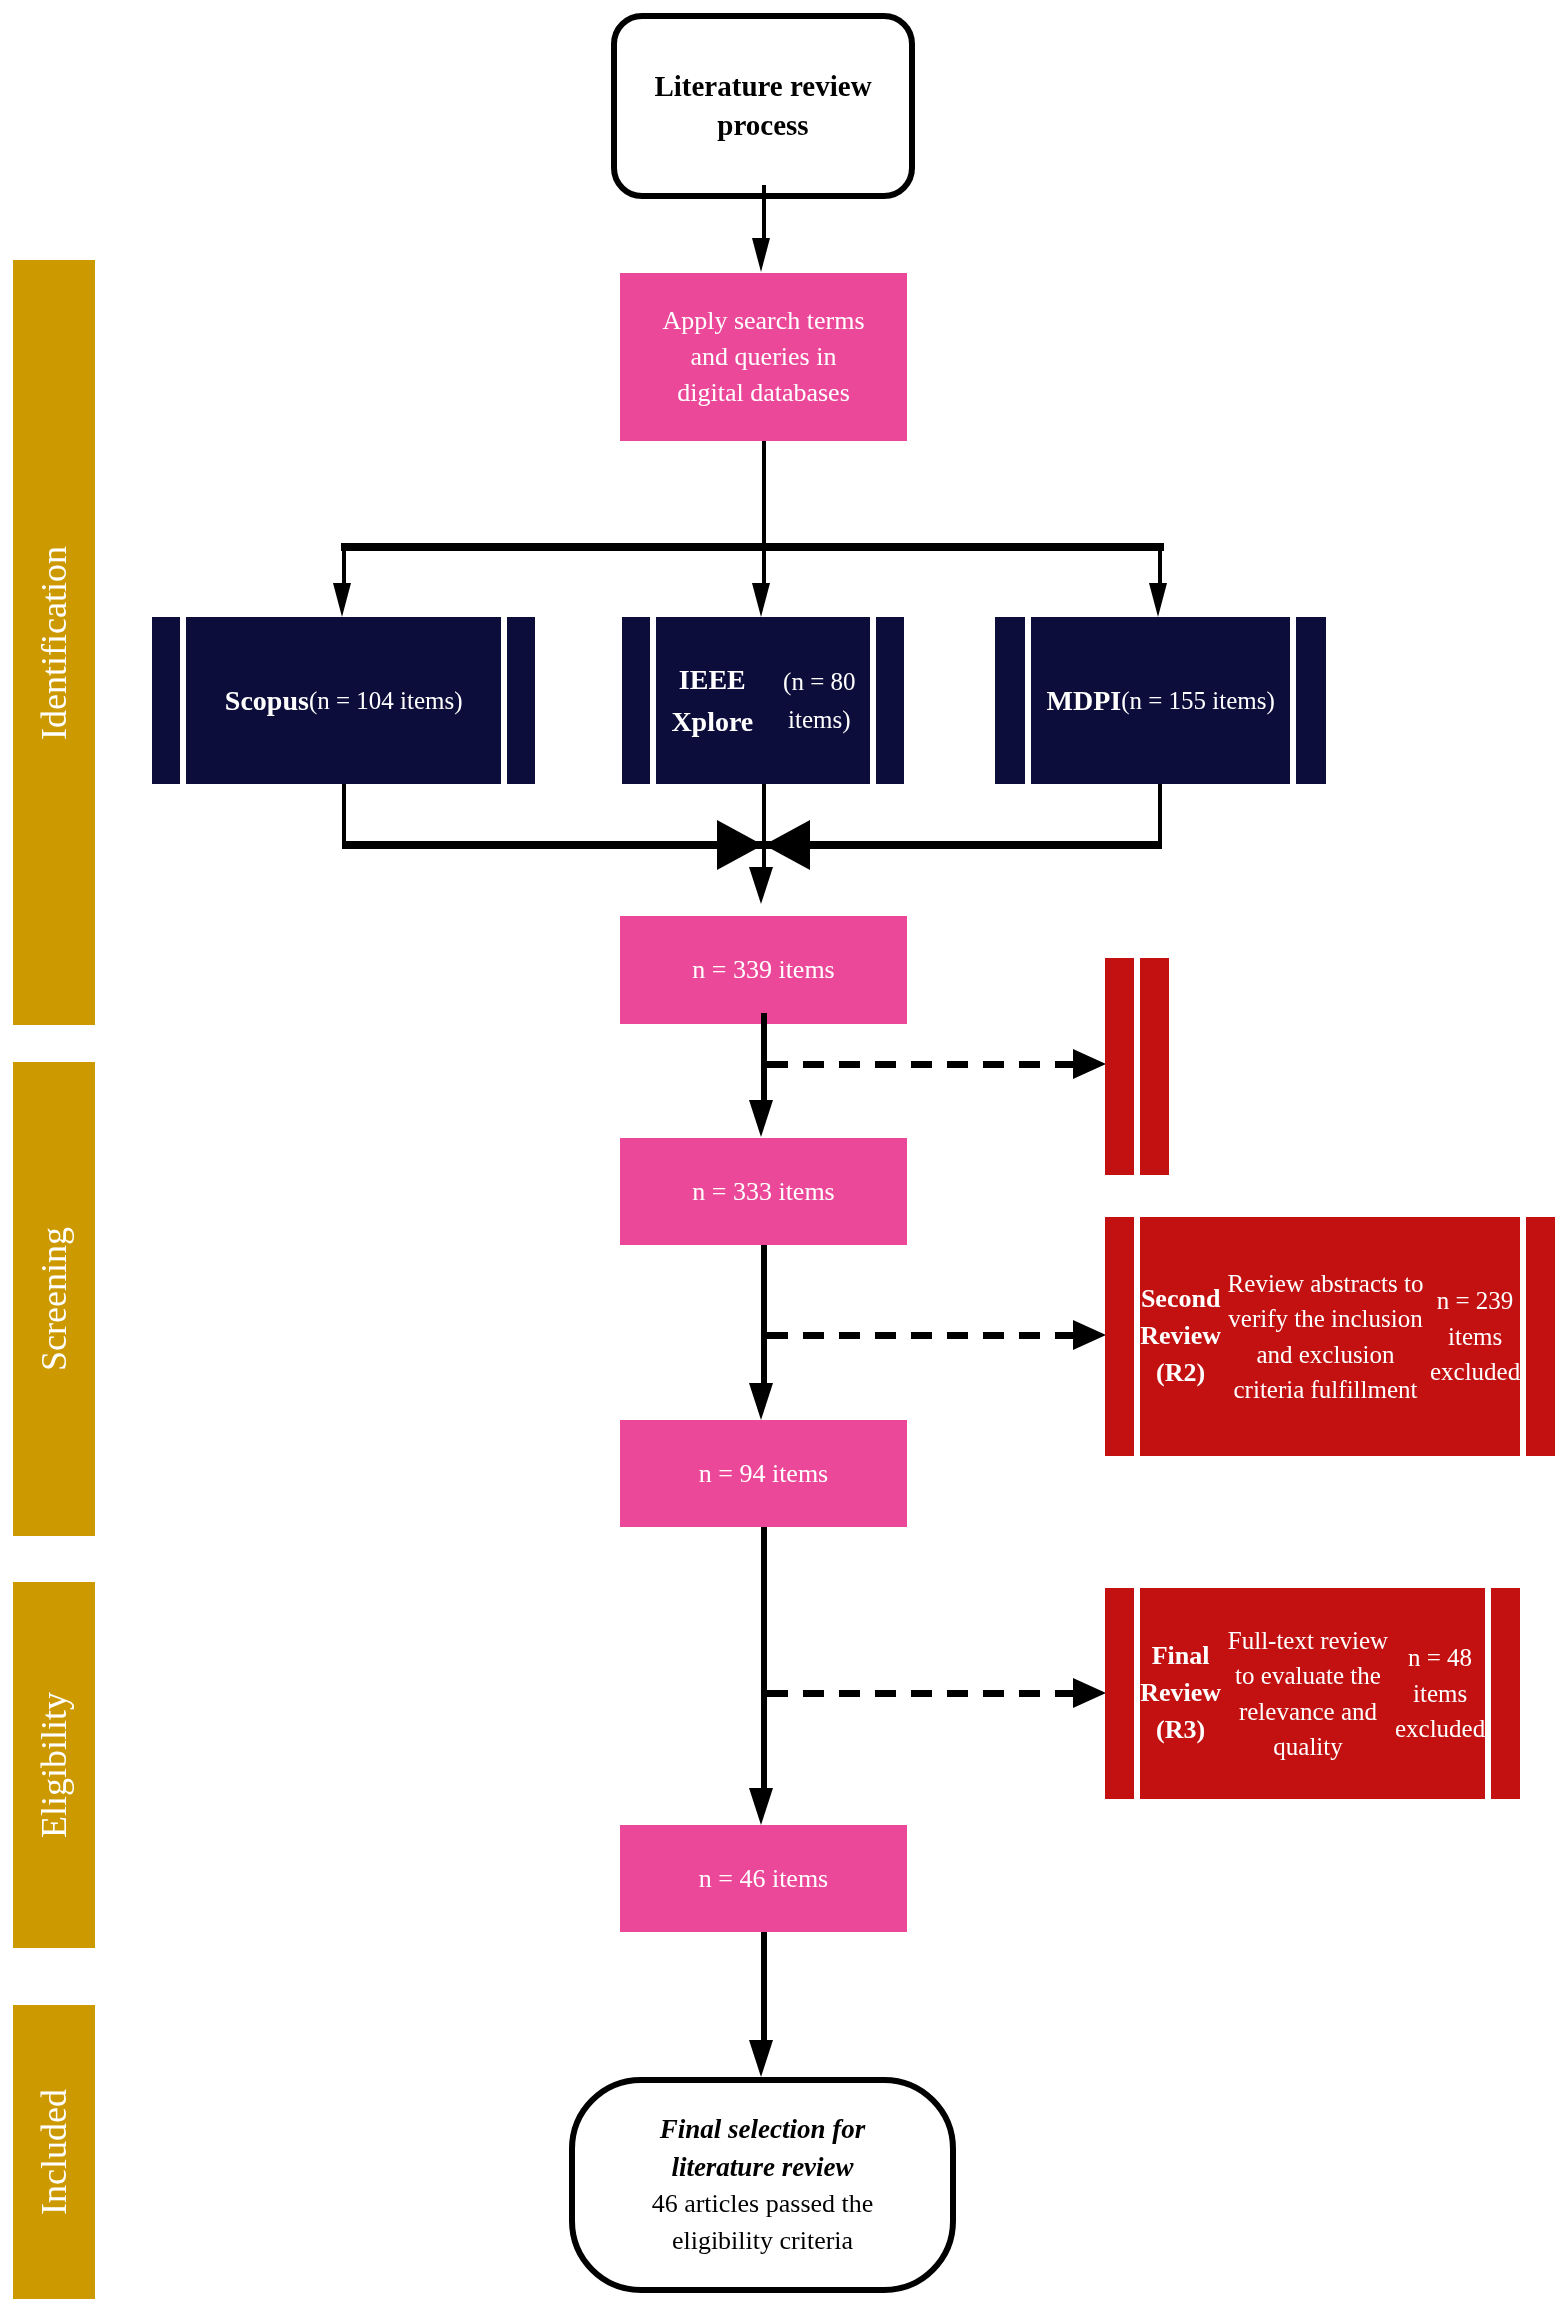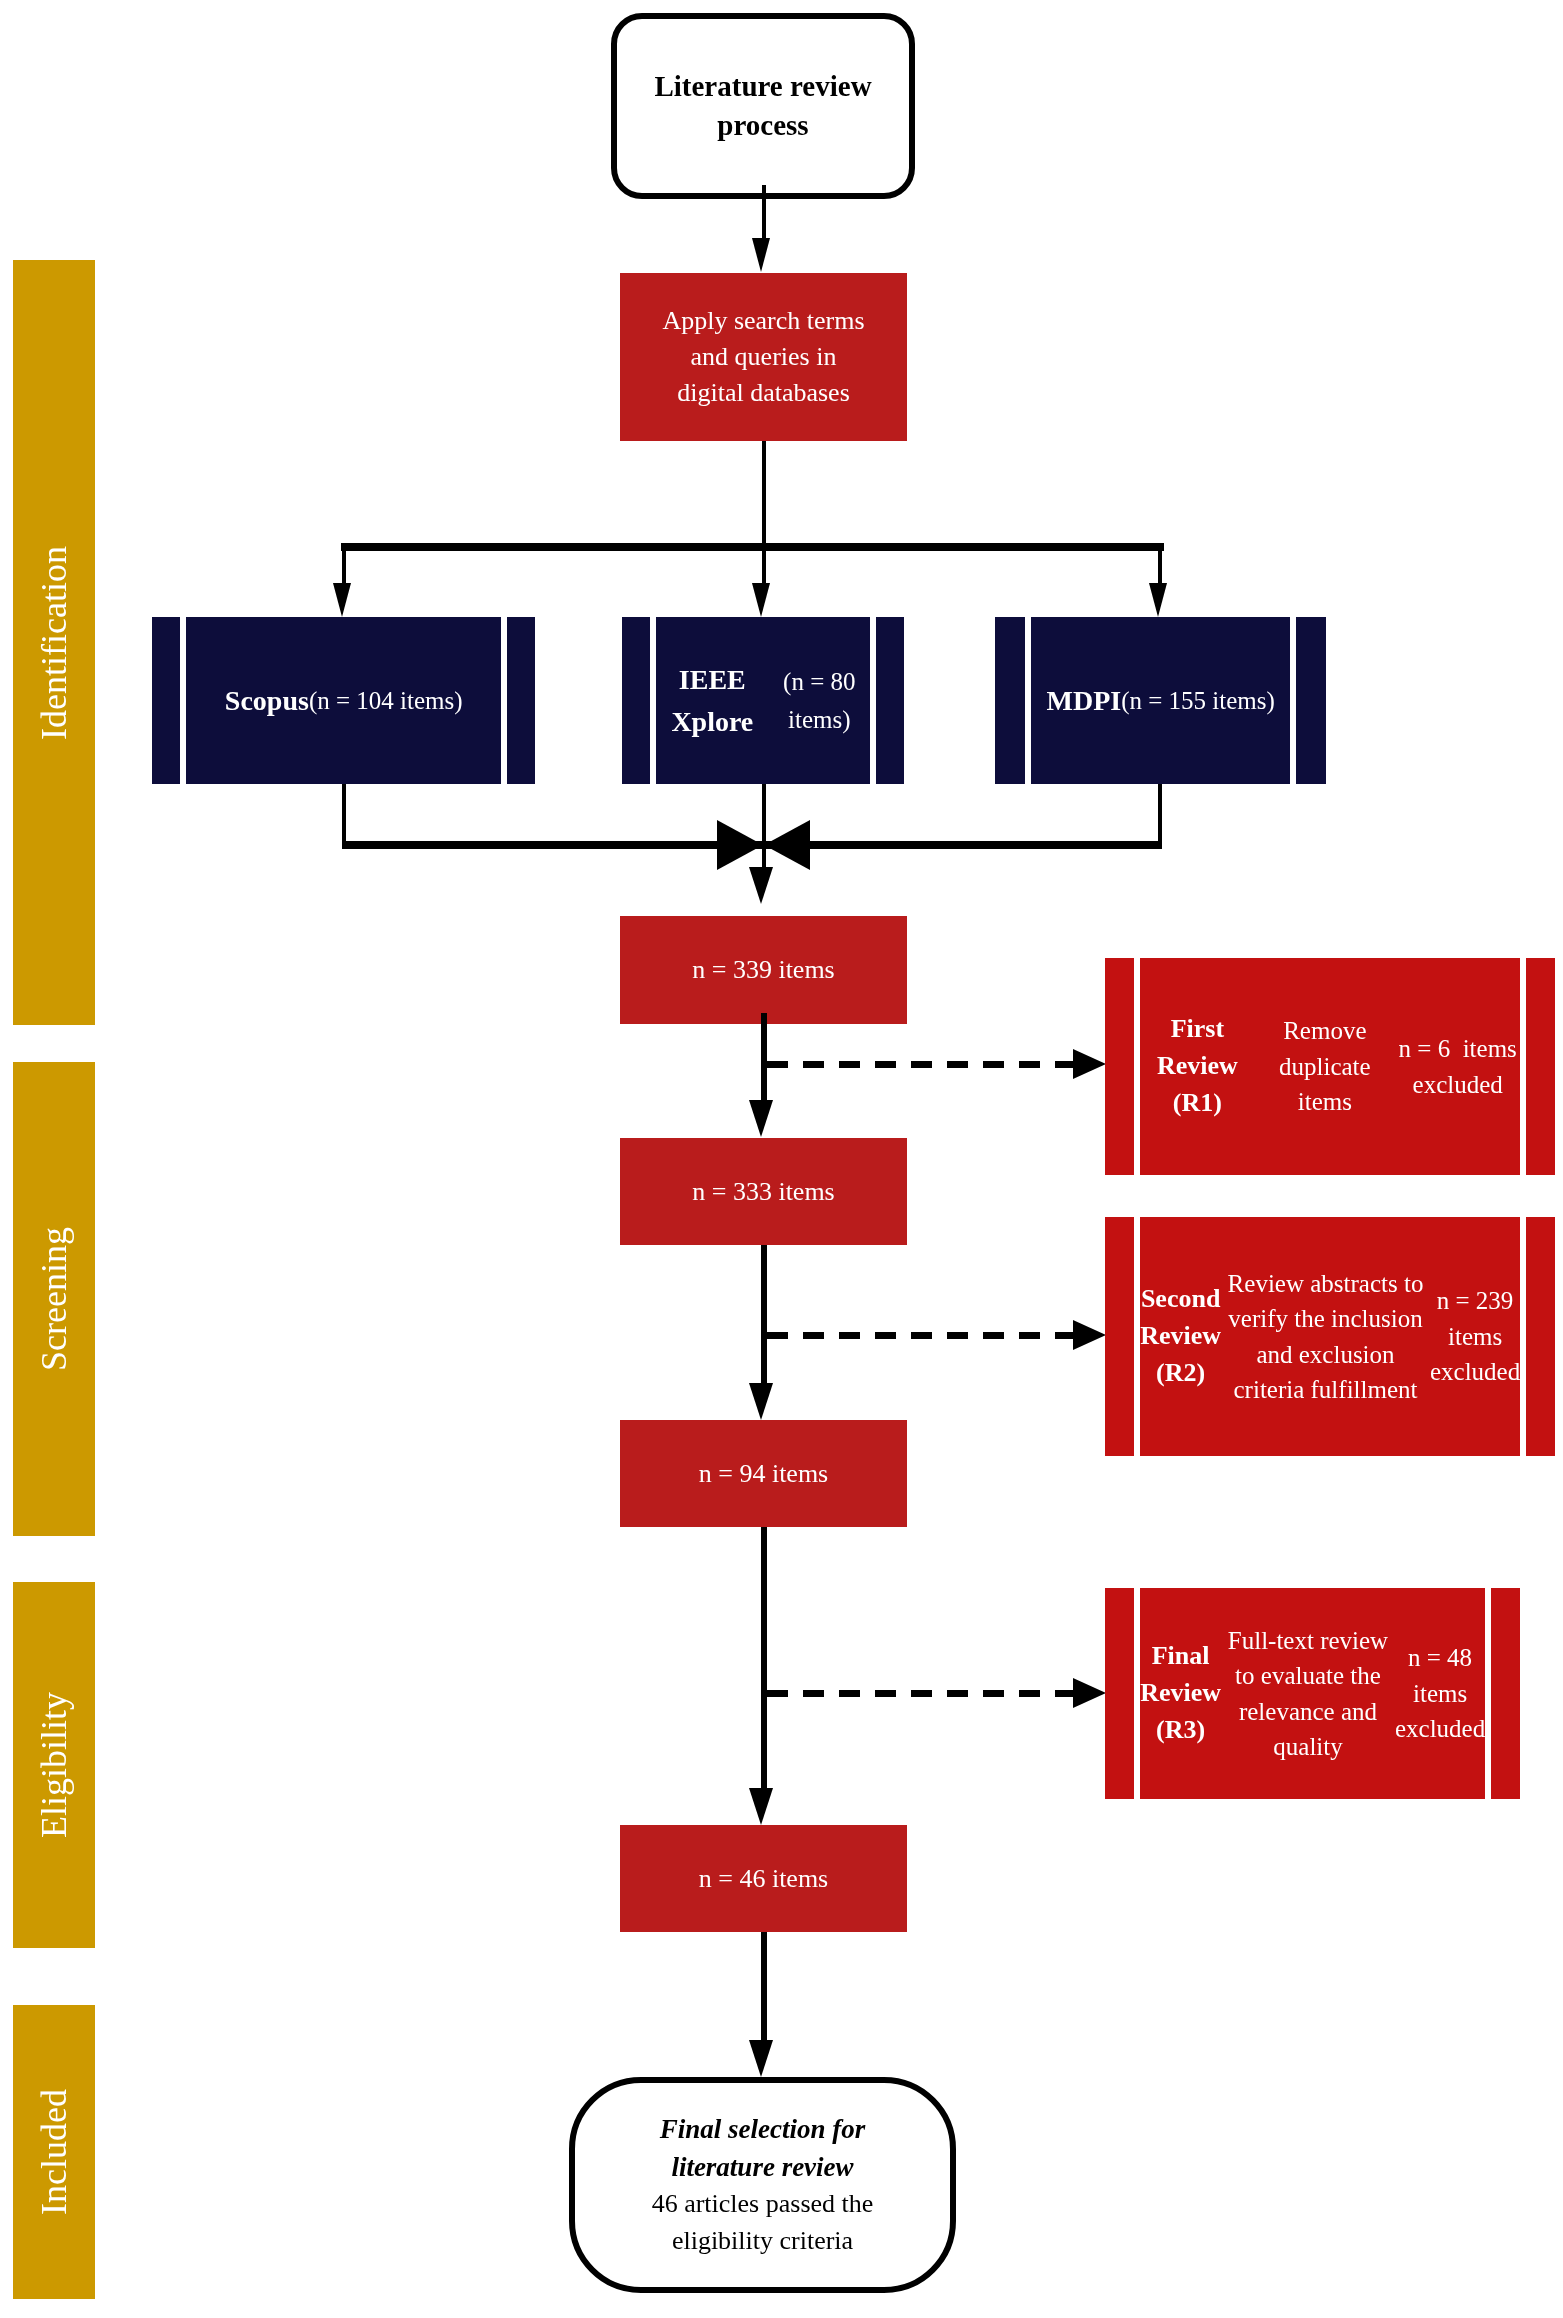--- a/index.html
+++ b/index.html
@@ -29,21 +29,21 @@
     text-align:center;color:#000000;
   }
   #start-node{left:611px;top:13px;width:304px;height:186px;border-radius:31px;justify-content:center;}
   #start-node .t{font-weight:bold;font-size:29px;line-height:1.35;max-width:258px;}
   #end-node{left:569px;top:2077px;width:387px;height:216px;border-radius:72px;}
   #end-node .t{font-weight:bold;font-size:27px;line-height:1.4;max-width:268px;font-style:italic;}
   #end-node .s{font-size:26px;line-height:1.4;max-width:289px;}
   
   .gbox{
     position:absolute;left:620px;width:287px;
-    background:#b91c1c;color:#ffffff;
+    background:#ec4899;color:#ffffff;
     display:flex;align-items:center;justify-content:center;
     text-align:center;font-size:26px;line-height:1.38;
   }
   .gbox span{max-width:209px;}
   
   .pgroup{position:absolute;display:flex;gap:6.2px;}
   .pside{flex:none;}
   .pmain{
     flex:none;display:flex;flex-direction:row;
     align-items:center;justify-content:center;text-align:center;color:#ffffff;
@@ -174,25 +174,20 @@
   <div class="arr arr-right" style="left:1073px;top:1049px;"></div>
 
   <div class="dashline" style="left:767px;top:1332px;width:308px;"></div>
   <div class="arr arr-right" style="left:1073px;top:1320px;"></div>
 
   <div class="dashline" style="left:767px;top:1690px;width:308px;"></div>
   <div class="arr arr-right" style="left:1073px;top:1678px;"></div>
 
   <div class="pgroup" style="left:1105px;top:958px;height:217px;">
     <div class="pside red" style="width:29px;"></div>
-    <div class="pmain red" style="width:380px;">
-      <div class="rev-title">First Review (R1)</div>
-      <div class="rev-body">Remove duplicate items</div>
-      <div class="rev-excluded">n = 6  items excluded</div>
-    </div>
     <div class="pside red" style="width:29px;"></div>
   </div>
 
   <div class="pgroup" style="left:1105px;top:1217px;height:239px;">
     <div class="pside red" style="width:29px;"></div>
     <div class="pmain red" style="width:380px;">
       <div class="rev-title">Second Review (R2)</div>
       <div class="rev-body">Review abstracts to verify the inclusion and exclusion criteria fulfillment</div>
       <div class="rev-excluded">n = 239 items excluded</div>
     </div>

